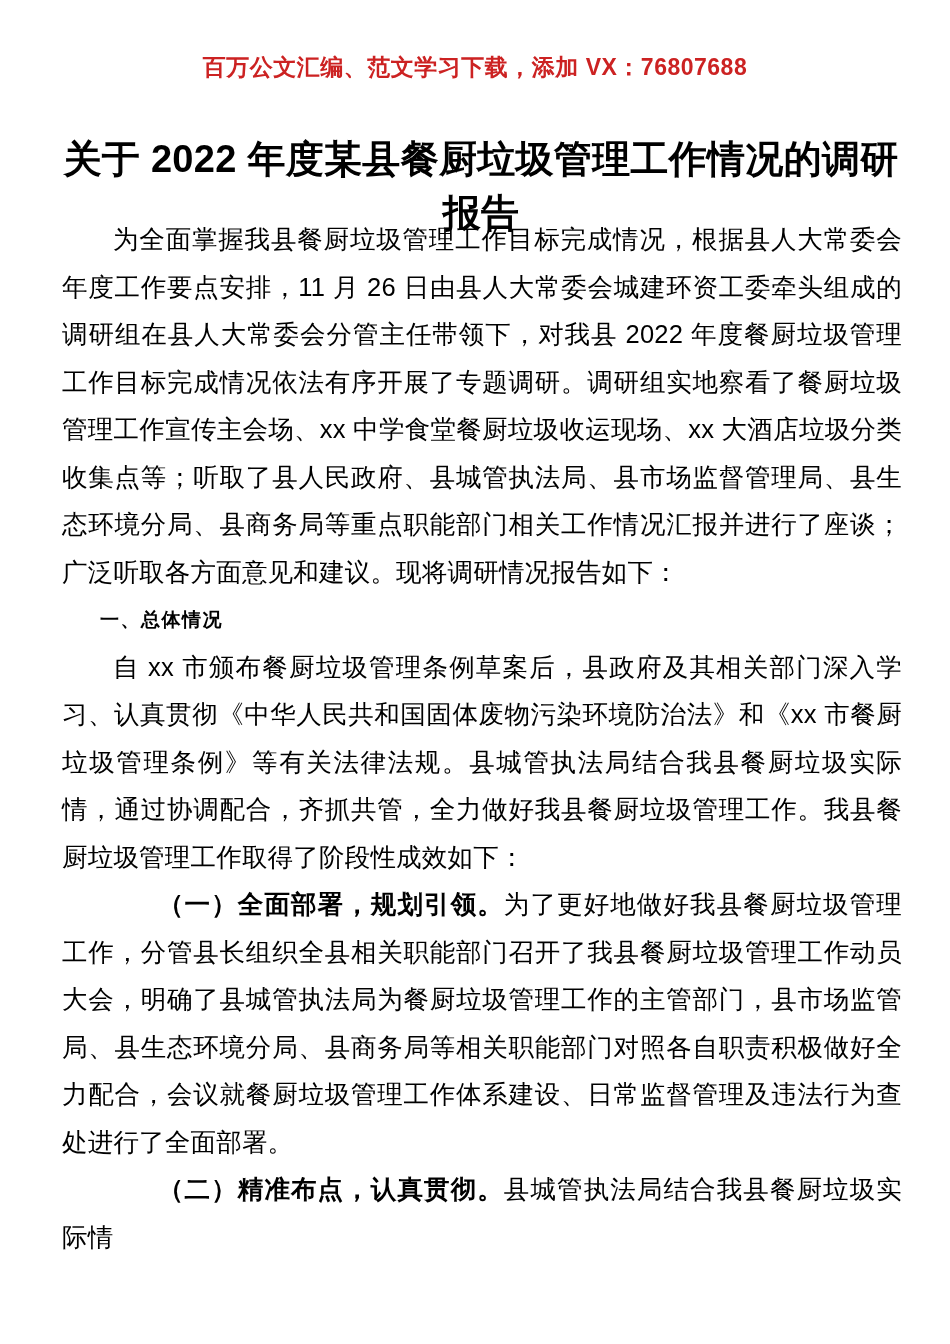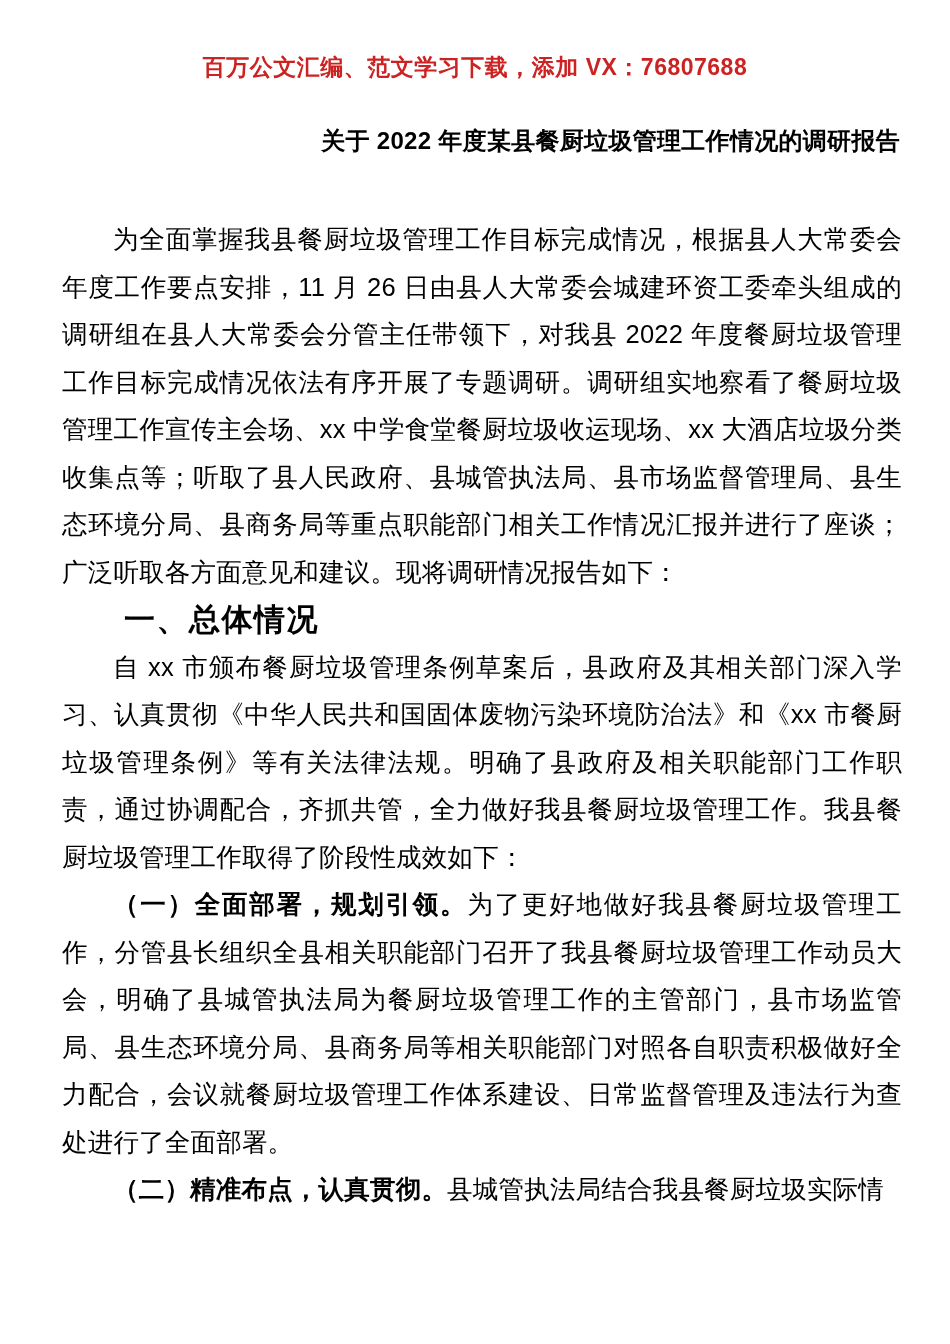--- a/index.html
+++ b/index.html
@@ -38,22 +38,22 @@
     line-height: 1.2;
     white-space: nowrap;
   }
 
   
   .doc-title {
     position: absolute;
     top: 108px;
     left: 62px;
     width: 838px;
-    text-align: right;
-    font-size: 24px;
+    text-align: center;
+    font-size: 38px;
     font-weight: 700;
     line-height: 1.42;
     letter-spacing: 0.3px;
   }
 
   
   .body-content {
     position: absolute;
     top: 216px;
     left: 62px;
@@ -67,48 +67,49 @@
     text-align: justify;
     text-justify: inter-ideograph;
     letter-spacing: 0.2px;
     text-indent: 2em;
     word-break: break-all;
   }
 
   
   p.heading-1 {
     margin: 0;
-    font-size: 31px;
+    font-size: 19px;
     line-height: 47.5px;
     font-weight: 600;
     letter-spacing: 1.5px;
     text-indent: 2em;
   }
 
   
   .lead-bold {
     font-weight: 700;
     letter-spacing: 0.2px;
+    margin-left: 45px;
   }
 </style>
 </head>
 <body>
 
 <div class="page">
 
   <div class="promo-banner" style="color: rgb(204, 34, 34);">百万公文汇编、范文学习下载，添加 VX：76807688</div>
 
   <h1 class="doc-title">关于 2022 年度某县餐厨垃圾管理工作情况的调研报告</h1>
 
   <div class="body-content">
 
     <p class="para">为全面掌握我县餐厨垃圾管理工作目标完成情况，根据县人大常委会年度工作要点安排，11 月 26 日由县人大常委会城建环资工委牵头组成的调研组在县人大常委会分管主任带领下，对我县 2022 年度餐厨垃圾管理工作目标完成情况依法有序开展了专题调研。调研组实地察看了餐厨垃圾管理工作宣传主会场、xx 中学食堂餐厨垃圾收运现场、xx 大酒店垃圾分类收集点等；听取了县人民政府、县城管执法局、县市场监督管理局、县生态环境分局、县商务局等重点职能部门相关工作情况汇报并进行了座谈；广泛听取各方面意见和建议。现将调研情况报告如下：</p>
 
     <p class="heading-1">一、总体情况</p>
 
-    <p class="para">自 xx 市颁布餐厨垃圾管理条例草案后，县政府及其相关部门深入学习、认真贯彻《中华人民共和国固体废物污染环境防治法》和《xx 市餐厨垃圾管理条例》等有关法律法规。明确了县政府及相关职能部门工作职责，通过协调配合，齐抓共管，全力做好我县餐厨垃圾管理工作。我县餐厨垃圾管理工作取得了阶段性成效如下：</p>
+    <p class="para">自 xx 市颁布餐厨垃圾管理条例草案后，县政府及其相关部门深入学习、认真贯彻《中华人民共和国固体废物污染环境防治法》和《xx 市餐厨垃圾管理条例》等有关法律法规。县城管执法局结合我县餐厨垃圾实际情，通过协调配合，齐抓共管，全力做好我县餐厨垃圾管理工作。我县餐厨垃圾管理工作取得了阶段性成效如下：</p>
 
     <p class="para"><span class="lead-bold">（一）全面部署，规划引领。</span><span>为了更好地做好我县餐厨垃圾管理工作，分管县长组织全县相关职能部门召开了我县餐厨垃圾管理工作动员大会，明确了县城管执法局为餐厨垃圾管理工作的主管部门，县市场监管局、县生态环境分局、县商务局等相关职能部门对照各自职责积极做好全力配合，会议就餐厨垃圾管理工作体系建设、日常监督管理及违法行为查处进行了全面部署。</span></p>
 
     <p class="para"><span class="lead-bold">（二）精准布点，认真贯彻。</span><span>县城管执法局结合我县餐厨垃圾实际情</span></p>
 
   </div>
 </div>
 
 </body></html>

